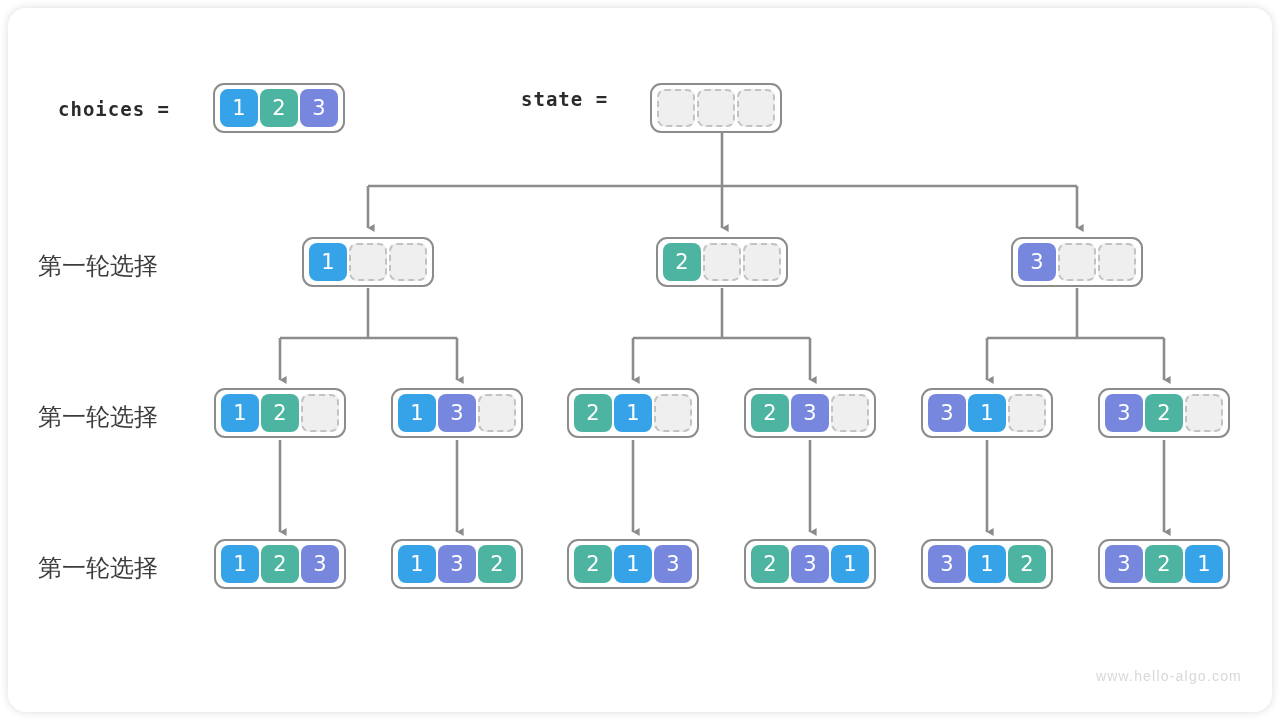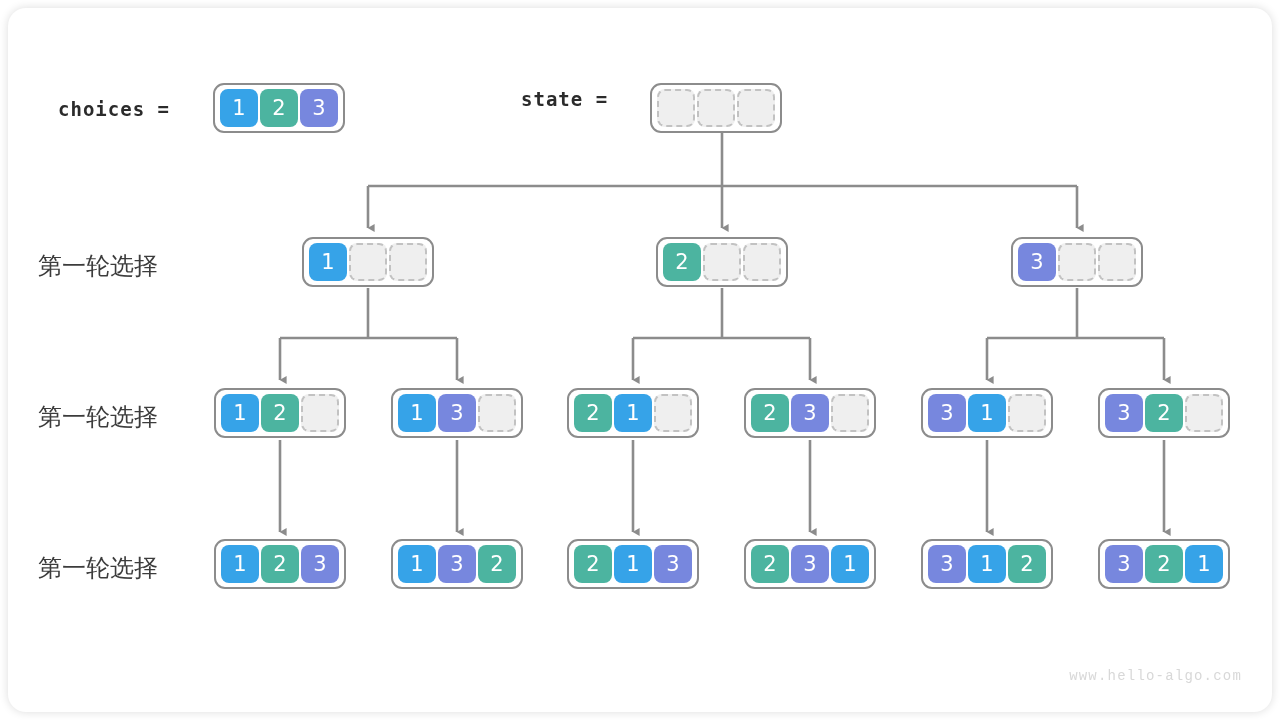--- a/index.html
+++ b/index.html
@@ -91,21 +91,21 @@
     color: transparent;
   }
   .cell.v1 { background: #36a3e8; }
   .cell.v2 { background: #4cb4a0; }
   .cell.v3 { background: #7787de; }
 
   .watermark {
     position: absolute;
     right: 38px;
     bottom: 36px;
-    font-family: Liberation Mono, monospace;
+    font-family: Liberation Sans, sans-serif;
     font-size: 14px;
     color: #d8d8d8;
     letter-spacing: 1.2px;
     white-space: nowrap;
   }
 </style>
 </head>
 <body>
 
 <div id="canvas">

